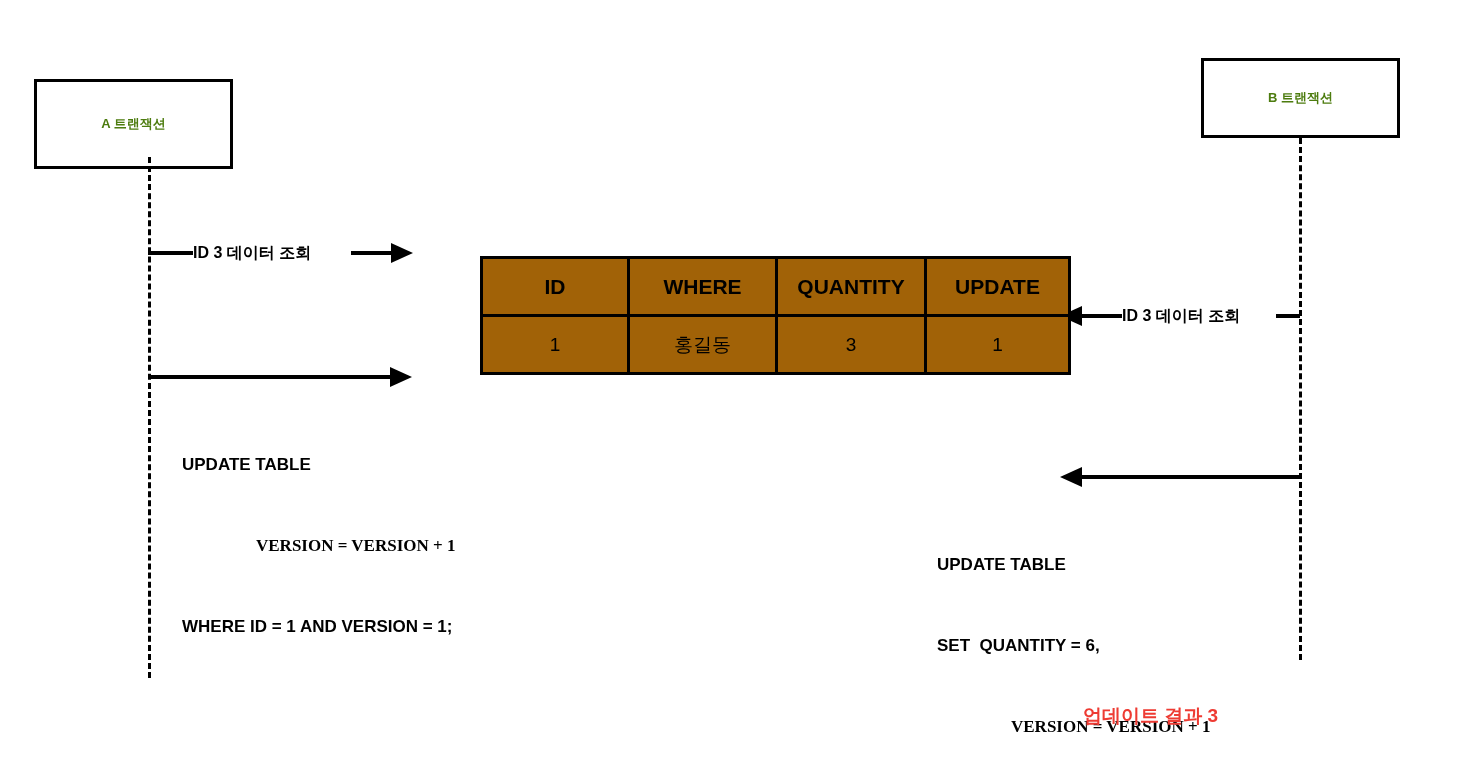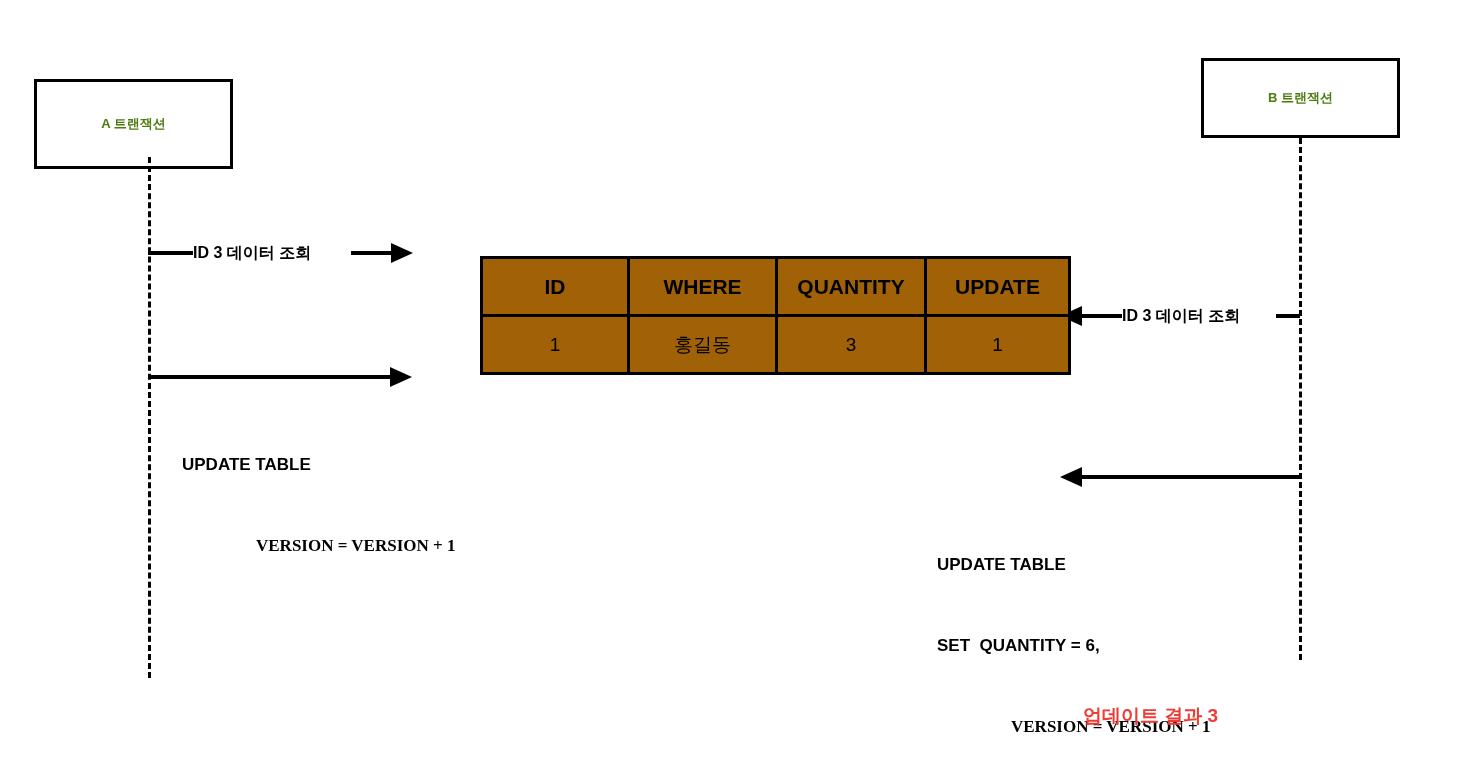--- a/index.html
+++ b/index.html
@@ -216,20 +216,21 @@
         <td>홍길동</td>
         <td>3</td>
         <td>1</td>
       </tr>
     </tbody>
   </table>
 
   <div class="sql-block" id="sql-a">
     <span class="sql-line">UPDATE TABLE</span>
     <span class="sql-line indented">VERSION = VERSION + 1</span>
+    <span class="sql-line">WHERE ID = 1 AND VERSION = 1;</span>
   </div>
 
   <div class="sql-block" id="sql-b">
     <span class="sql-line">UPDATE TABLE</span>
     <span class="sql-line">SET  QUANTITY = 6,</span>
     <span class="sql-line indented">VERSION = VERSION + 1</span>
     
   </div>
 
   <div id="conflict-note" style="color: rgb(238, 59, 51);">

